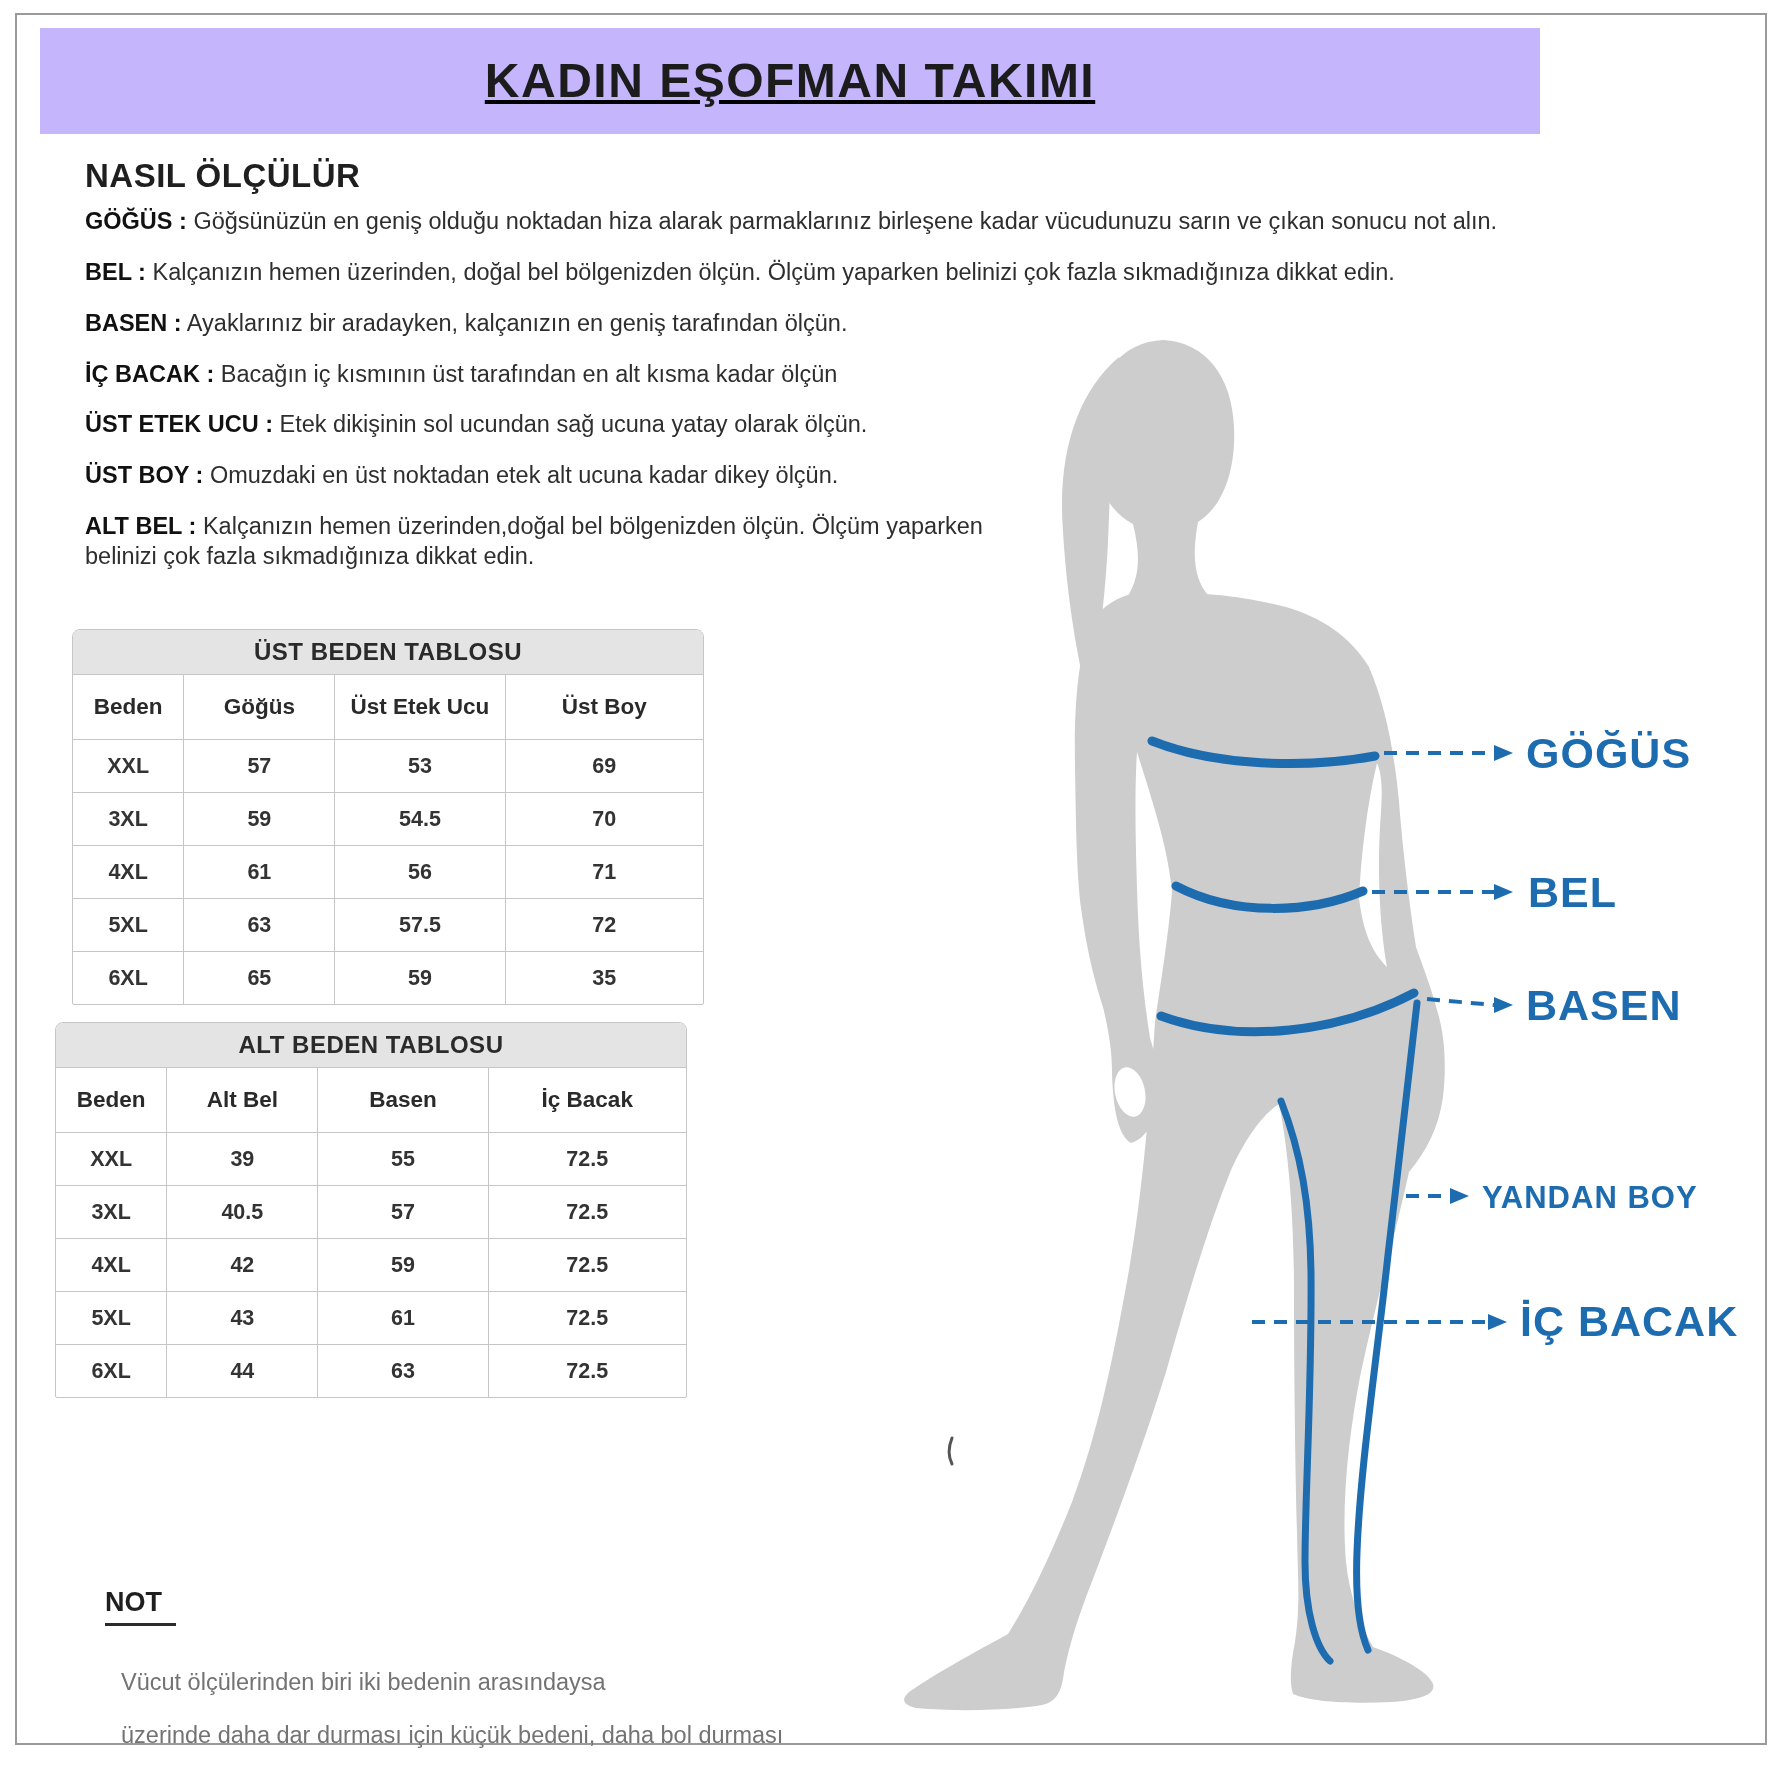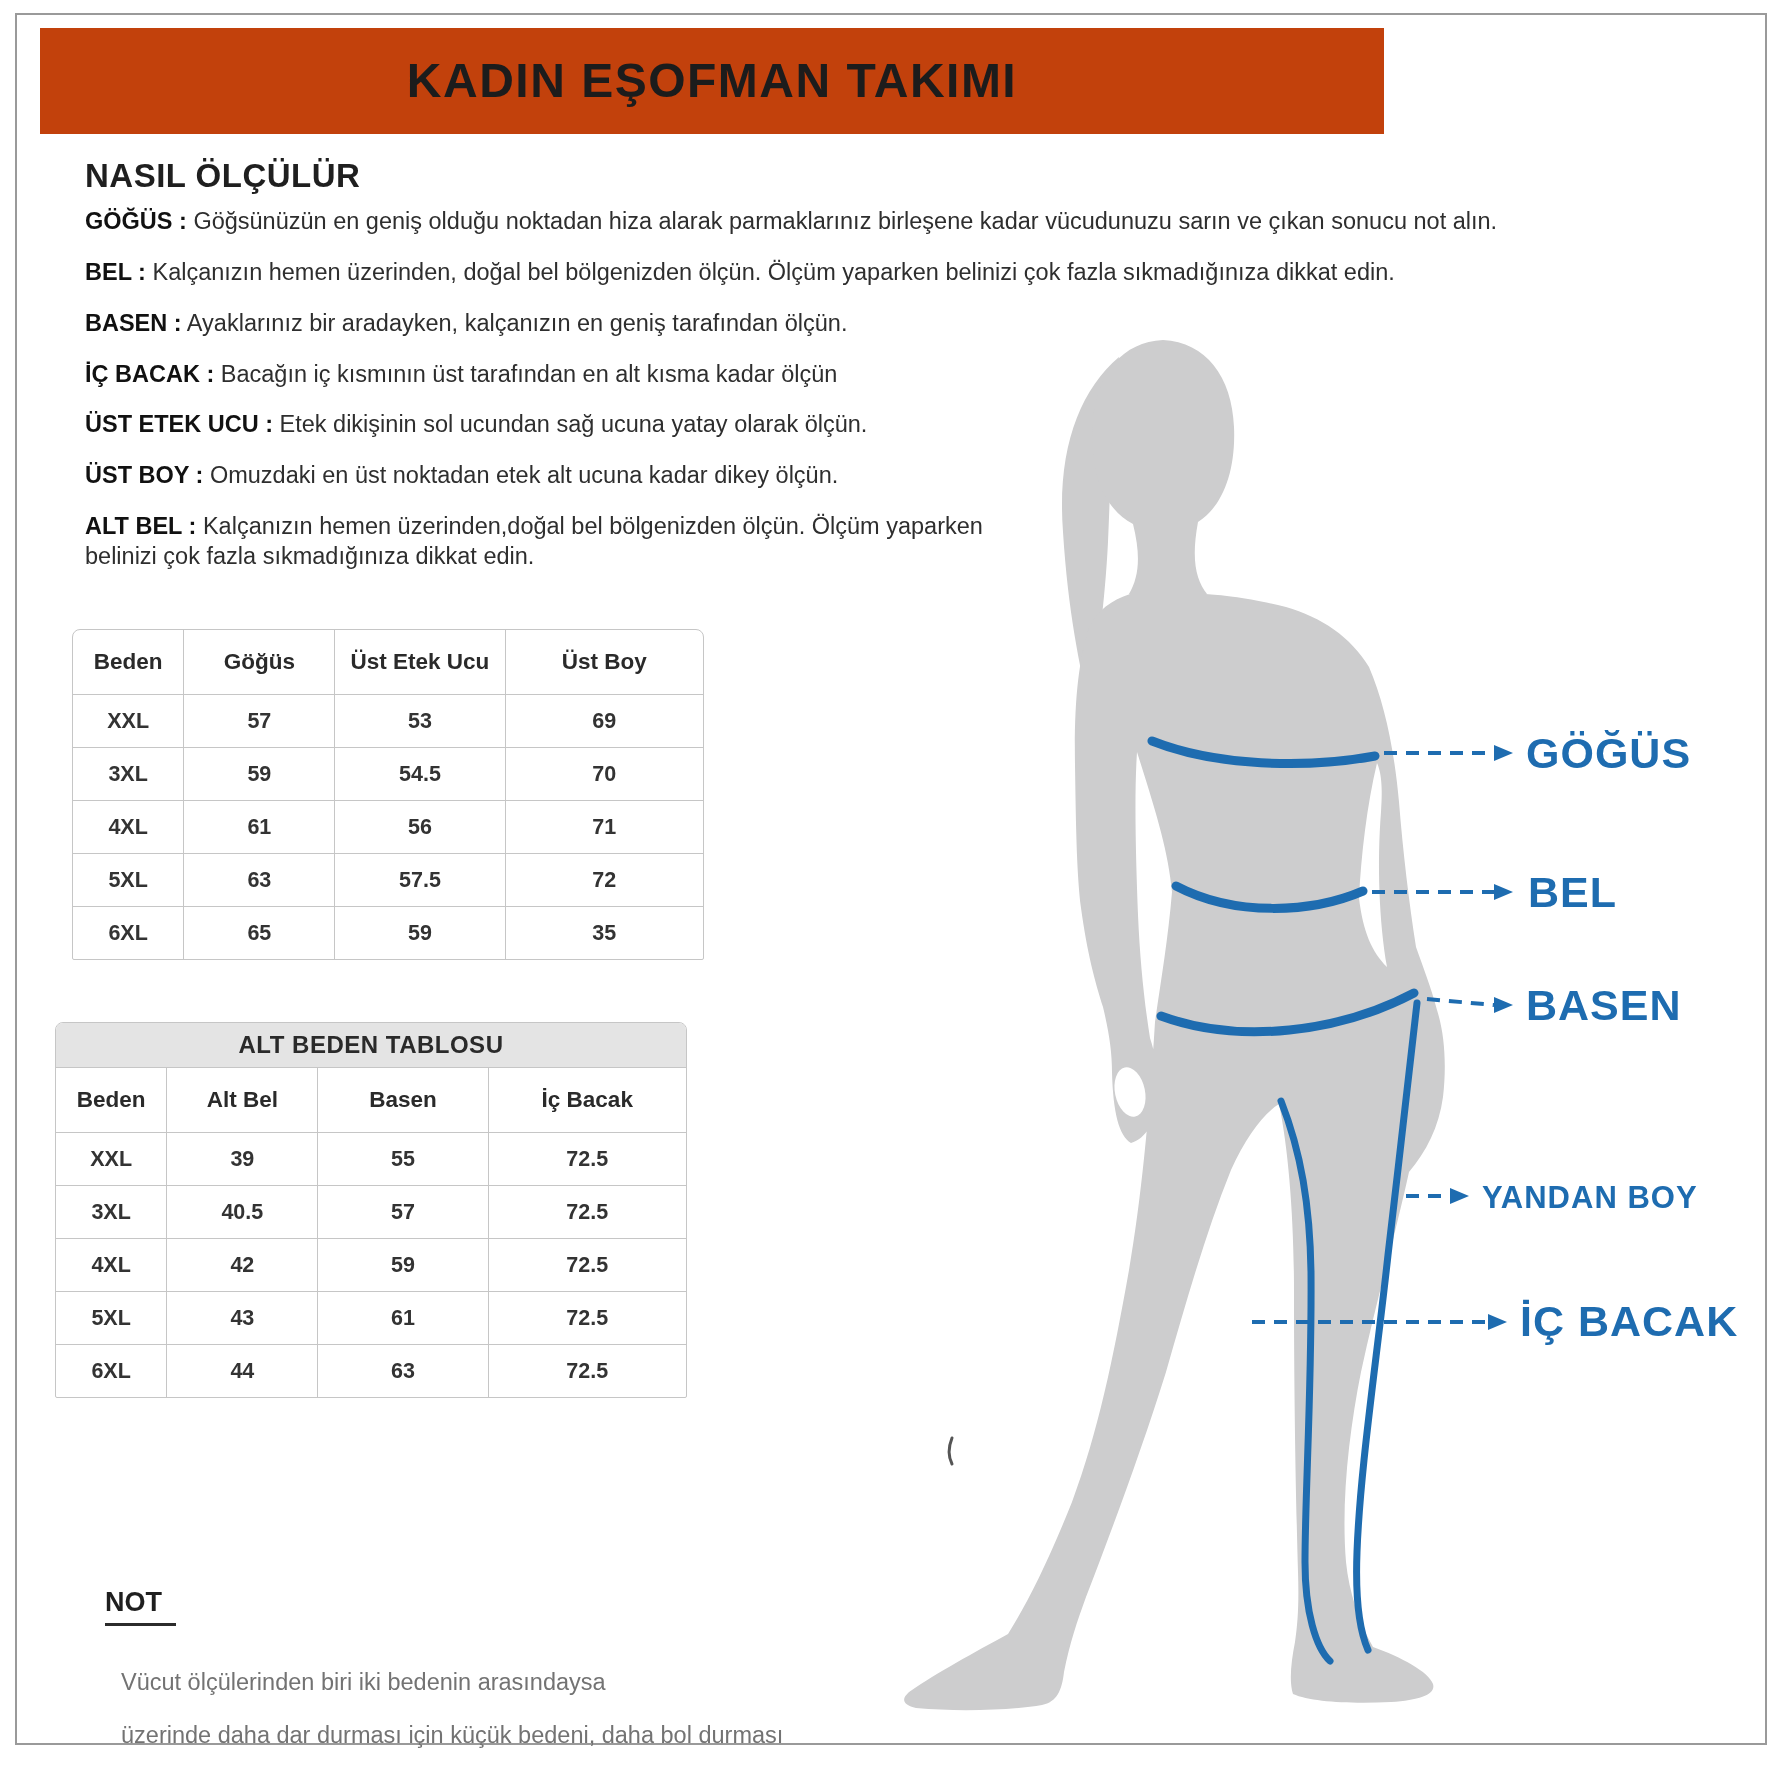--- a/index.html
+++ b/index.html
@@ -1,19 +1,19 @@
 <!DOCTYPE html>
 <html style="--blue: #1e6cb0; --sil: #cdcdce;"><head>
 <meta charset="utf-8">
 <style>
   html,body{margin:0;padding:0;background:#ffffff;}
   body{font-family:"Liberation Sans","DejaVu Sans",sans-serif;width:1772px;height:1772px;position:relative;overflow:hidden;}
   .frame{position:absolute;left:15px;top:13px;width:1748px;height:1728px;border:2px solid #9a9a9a;background:#fff;}
   
-  .banner{position:absolute;left:23px;top:13px;width:1344px;height:106px;background:#c2410c;}
+  .banner{position:absolute;left:23px;top:13px;width:1500px;height:106px;background:#c4b5fd;text-decoration:underline;}
   .banner h1{margin:0;text-align:center;line-height:106px;font-size:48px;font-weight:bold;color:#1c1c1c;letter-spacing:1.5px;}
   
   .how-heading{position:absolute;left:68px;top:142px;margin:0;font-size:33px;font-weight:bold;color:#1f1f1f;letter-spacing:.5px;}
   .defs{position:absolute;left:68px;top:192px;width:1630px;}
   .defs p{margin:0 0 21px 0;font-size:23.5px;line-height:1.27;color:#2e2e2e;}
   .defs p b{color:#111;}
   .defs p:last-child{max-width:968px;}
   
   .sizetable{position:absolute;width:630px;border:1px solid #c6c6c6;border-radius:8px 8px 2px 2px;overflow:hidden;background:#fff;}
   .sizetable.upper{left:55px;top:614px;}
@@ -59,20 +59,21 @@
       <p><b>İÇ BACAK :</b> <span>Bacağın iç kısmının üst tarafından en alt kısma kadar ölçün</span></p>
 
       <p><b>ÜST ETEK UCU :</b> <span>Etek dikişinin sol ucundan sağ ucuna yatay olarak ölçün.</span></p>
 
       <p><b>ÜST BOY :</b> <span>Omuzdaki en üst noktadan etek alt ucuna kadar dikey ölçün.</span></p>
 
       <p><b>ALT BEL :</b> <span>Kalçanızın hemen üzerinden,doğal bel bölgenizden ölçün. Ölçüm yaparken belinizi çok fazla sıkmadığınıza dikkat edin.</span></p>
     </div>
 
   <section class="sizetable upper">
+    <div class="ttl">ÜST BEDEN TABLOSU</div>
     <div class="thead">
 
     <div class="hcell">Beden</div>
         <div class="hcell">Göğüs</div>
         <div class="hcell">Üst Etek Ucu</div>
         <div class="hcell">Üst Boy</div>
       </div>
     <div class="tbody">
 
     <div class="trow">

